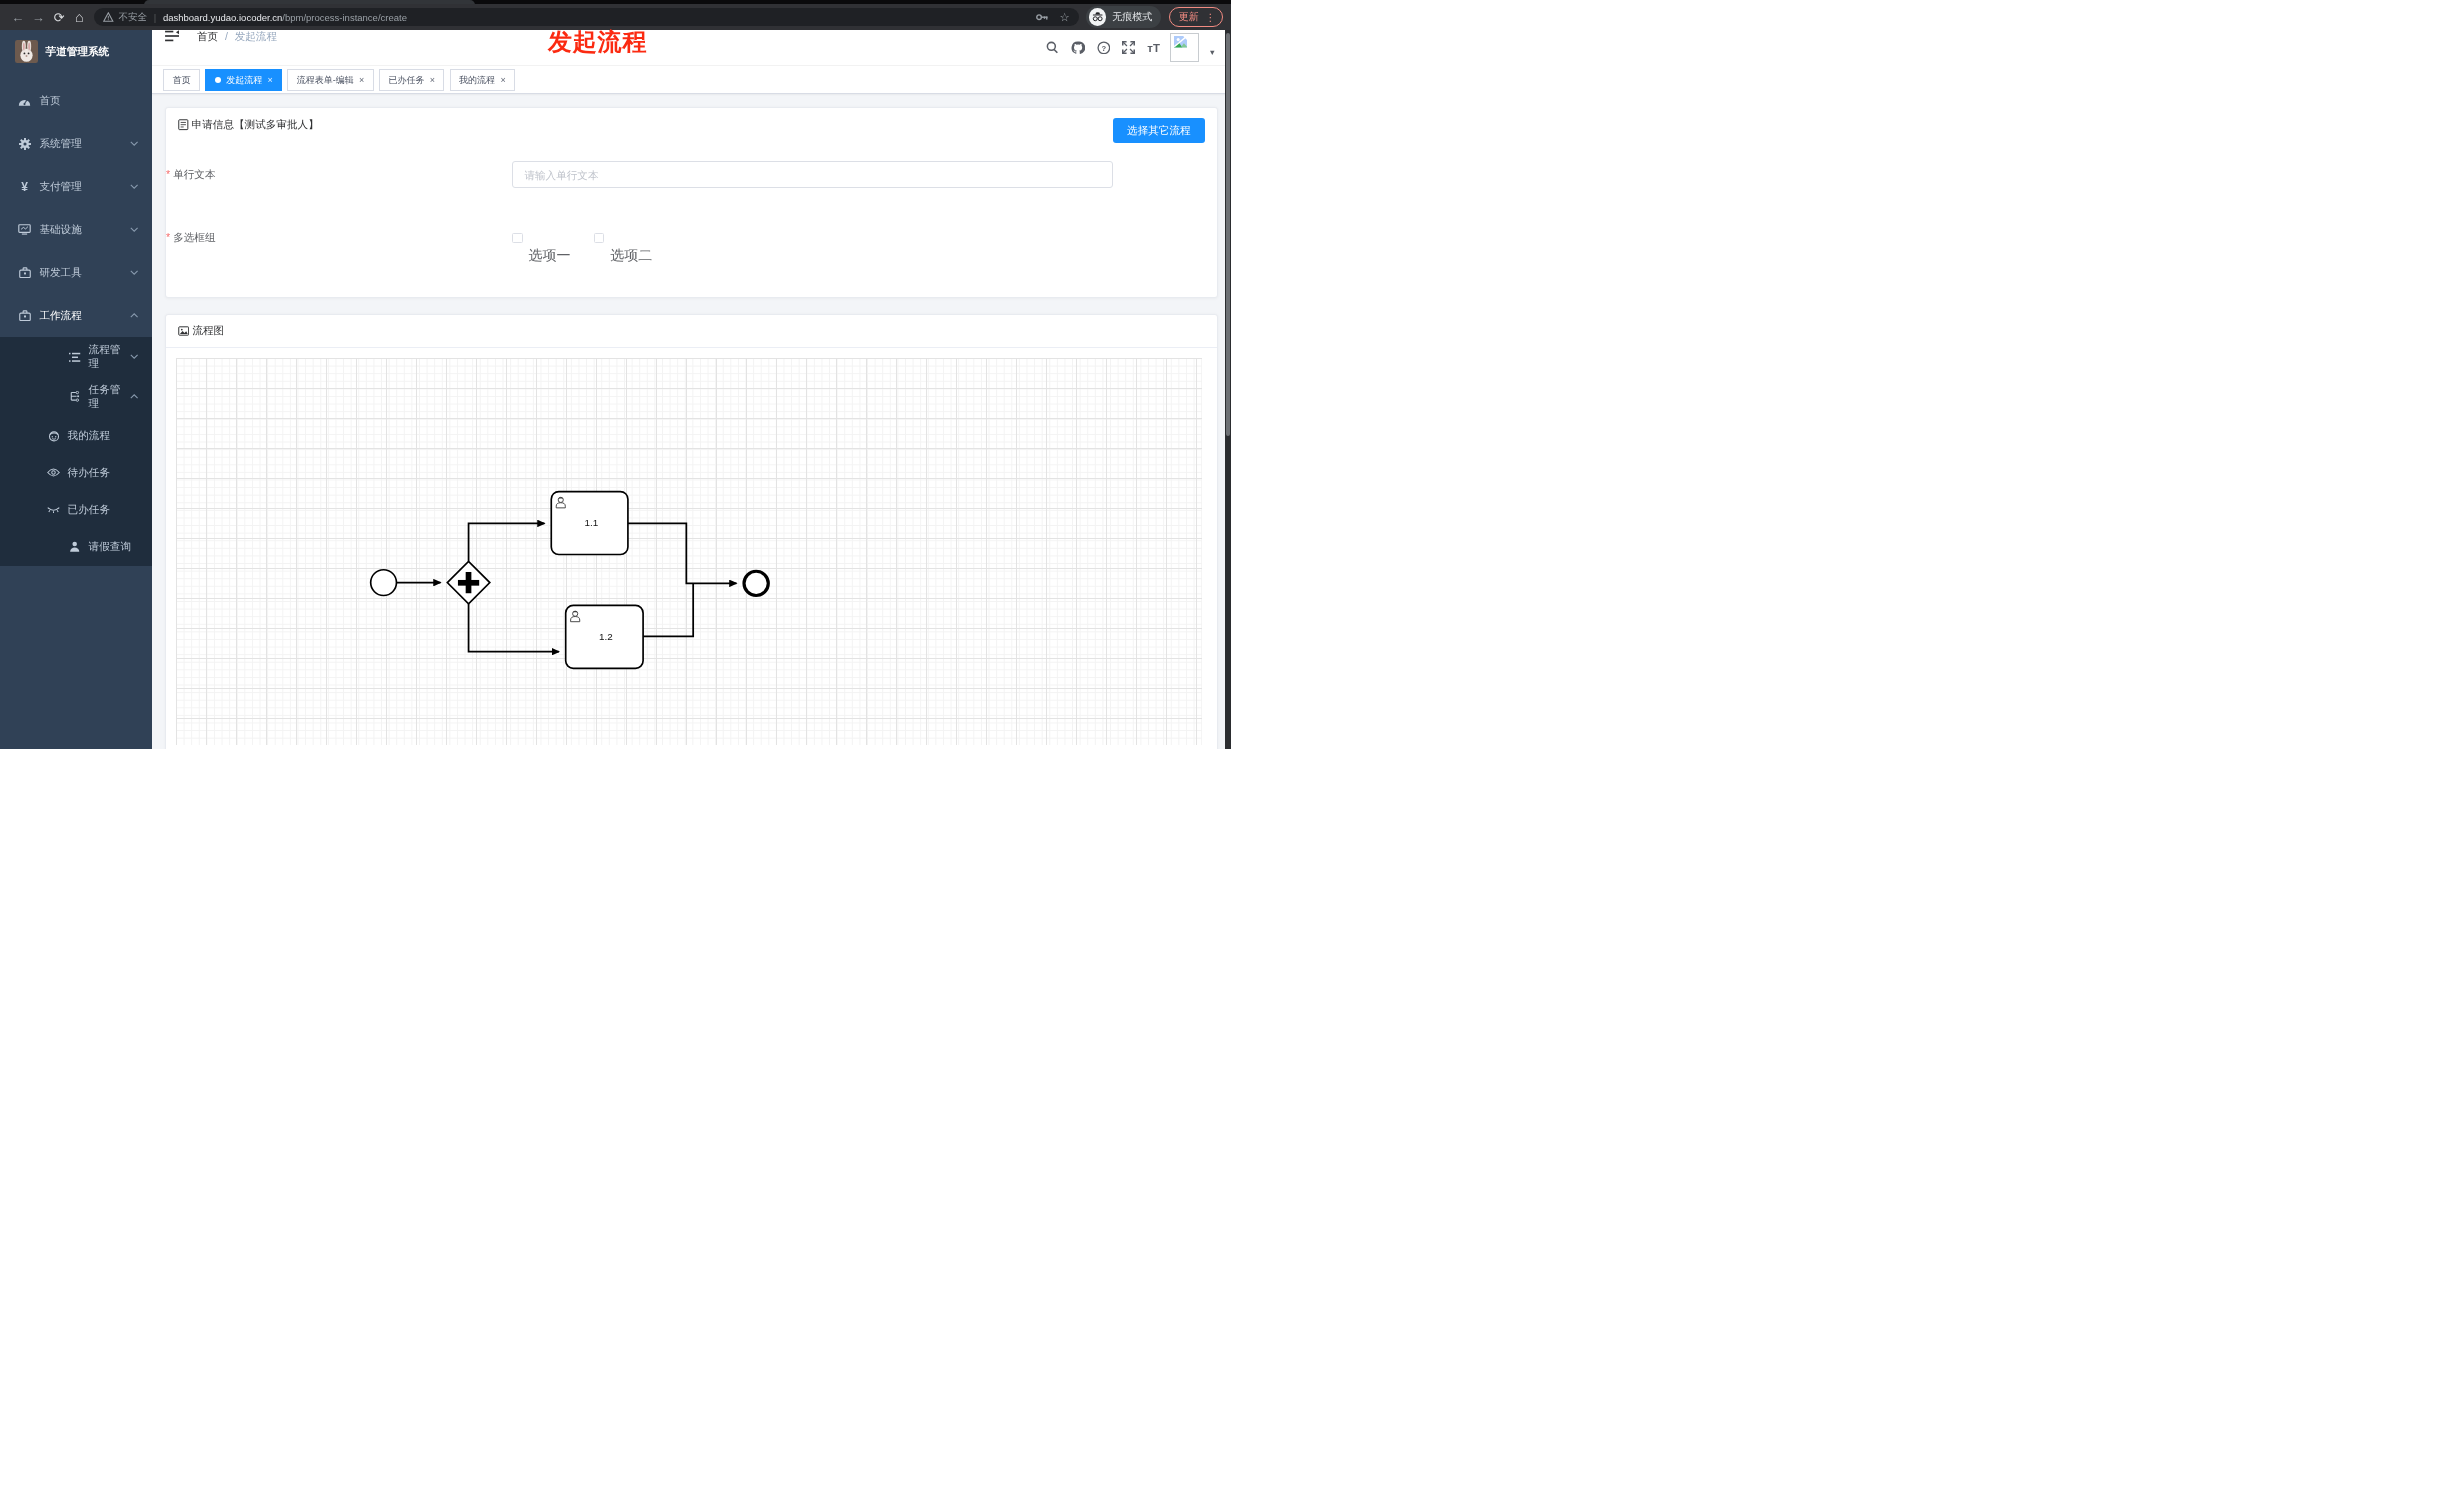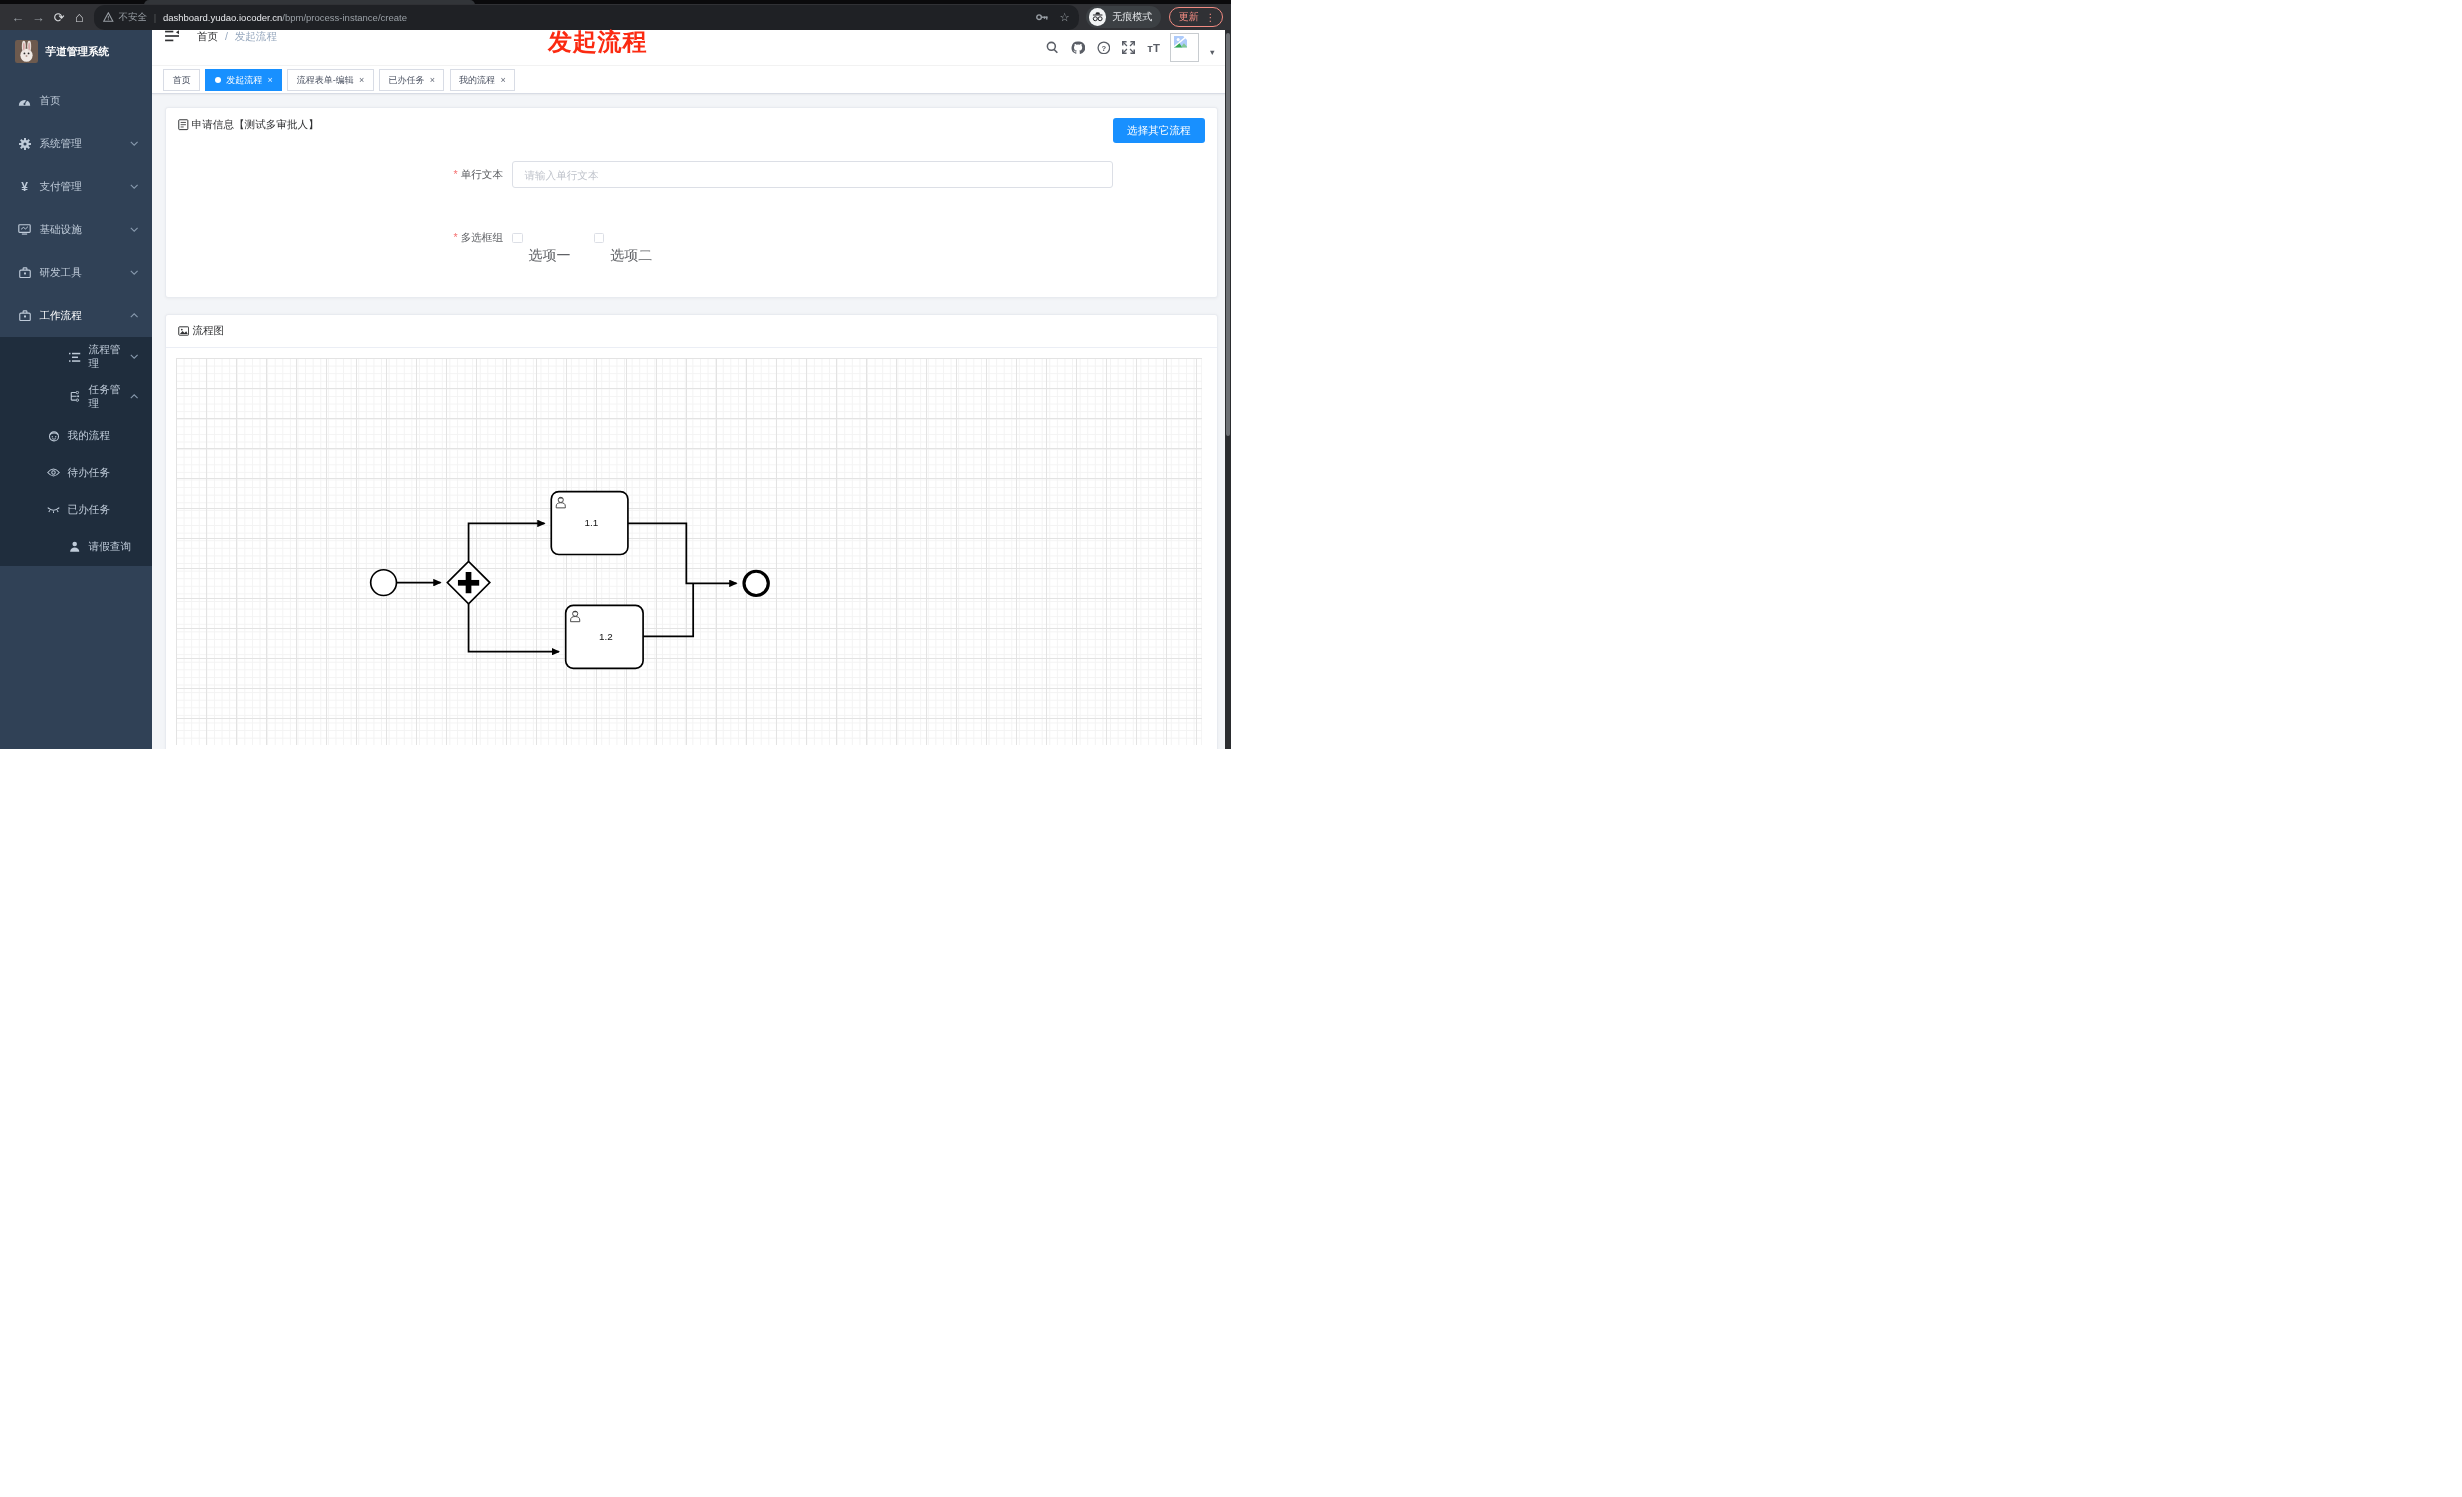--- a/index.html
+++ b/index.html
@@ -8,21 +8,21 @@
 
   
   .chrome { position:relative; height:30px; background:#0a0a0c; }
   .tab-hint { position:absolute; top:0; left:144px; width:331px; height:4.6px;
     background:#323539; border-radius:6.8px 6.8px 0 0; }
   .toolbar { position:absolute; top:3.8px; left:0; right:0; height:26.6px;
     background:#303135; display:flex; align-items:center; padding:0 7.6px; }
   .navbtn { color:#9aa0a6; font-size:13px; width:20.5px; text-align:center;
     cursor:pointer; user-select:none; }
   .navbtn.lit { color:#d7d9dc; }
-  .omnibox { flex:1; height:25px; margin:0 7.6px 0 4.6px; background:#1f2125;
+  .omnibox { flex:1; height:18px; margin:0 7.6px 0 4.6px; background:#1f2125;
     border-radius:10.6px; display:flex; align-items:center; padding:0 9px;
     font-size:9.5px; color:#9aa0a6;text-align:center; }
   .omni-sep { margin:0 6.8px; color:#55585c; }
   .url-domain { color:#e8eaed; }
   .url-path { color:#9aa0a6; }
   .omni-spacer { flex:1; }
   .omni-ic { margin-left:10.6px; display:flex; align-items:center; }
   .star { font-size:11.4px; color:#9aa0a6; }
   .incog { height:22px; background:#3c4044; border-radius:11.4px; display:flex;
     align-items:center; padding:0 9px 0 2.3px; margin-right:7.6px; }
@@ -92,21 +92,21 @@
     box-shadow:0 0.8px 3px rgba(0,0,0,.04); }
   .card1 { height:191px; position:relative; }
   .card-hd { display:flex; align-items:center; padding:10px 12px 0 12px; }
   .card-title { font-size:10.6px; color:#303133; display:flex; align-items:center; gap:3px; }
   .btn-blue { background:#1890ff; color:#fff; border:none; border-radius:3px;
     font-size:10.6px; height:25px; padding:0 14.4px; cursor:pointer; }
   .sel-other { position:absolute; right:12px; top:10px; }
 
   .form { margin-top:29px; }
   .frow { display:flex; align-items:center; }
-  .flabel { flex:0 0 346px; text-align:right; padding-right:9px; font-size:10.6px;
+  .flabel { flex:0 0 346px; text-align:left; padding-right:9px; font-size:10.6px;
     color:#606266; }
   .req { color:#f56c6c; margin-right:3px; }
   .tinput { width:601px; height:27px; border:0.8px solid #dcdfe6; border-radius:3px;
     padding:0 11.4px; font-size:10.6px; color:#606266; outline:none;
     font-family:"Liberation Sans","DejaVu Sans",sans-serif; }
   .tinput::placeholder { color:#c0c4cc; }
   .row2 { margin-top:23px; }
   .cbgroup { display:flex; align-items:center; }
   .cb { width:10.6px; height:10.6px; border:0.8px solid #dcdfe6; border-radius:1.5px;
     background:#fff; cursor:pointer; }

